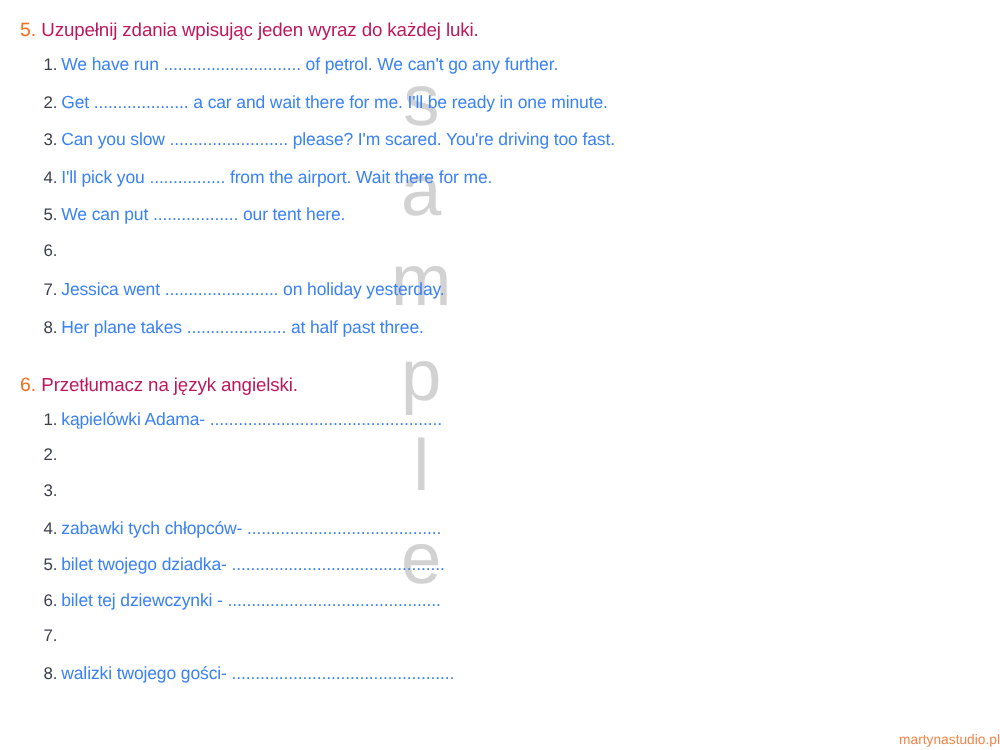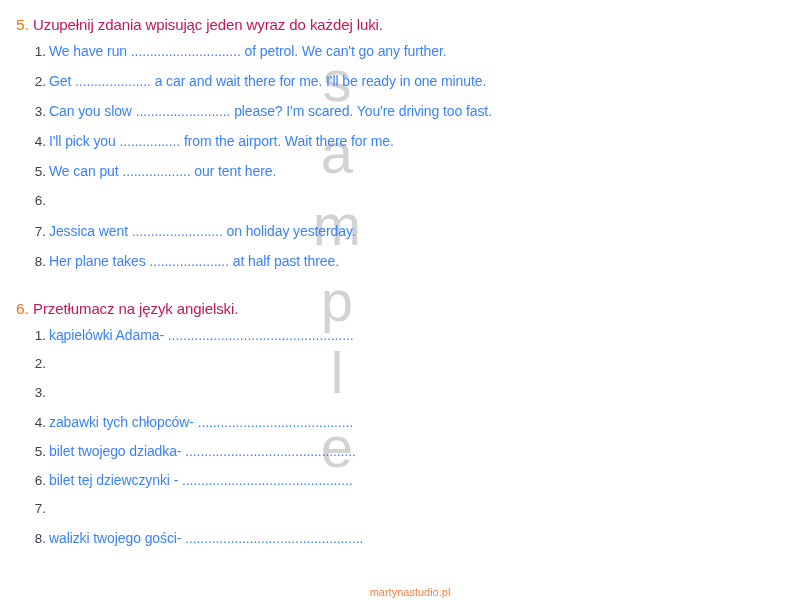--- a/index.html
+++ b/index.html
@@ -102,21 +102,21 @@
 
   #ex5 { margin-top: 2px; }
   #ex6 { margin-top: 16px; }
 
   
   .footer {
     position: absolute;
     left: 0;
     bottom: 0px;
     width: 800px;
-    text-align: center;
+    text-align: right;
     z-index: 10;
   }
   .footer-text {
     color: #f4844a;
     font-size: 11px;
     font-family: "Liberation Sans", sans-serif;
     display: inline-block;
     padding-left: 20px;
   }
 </style>

